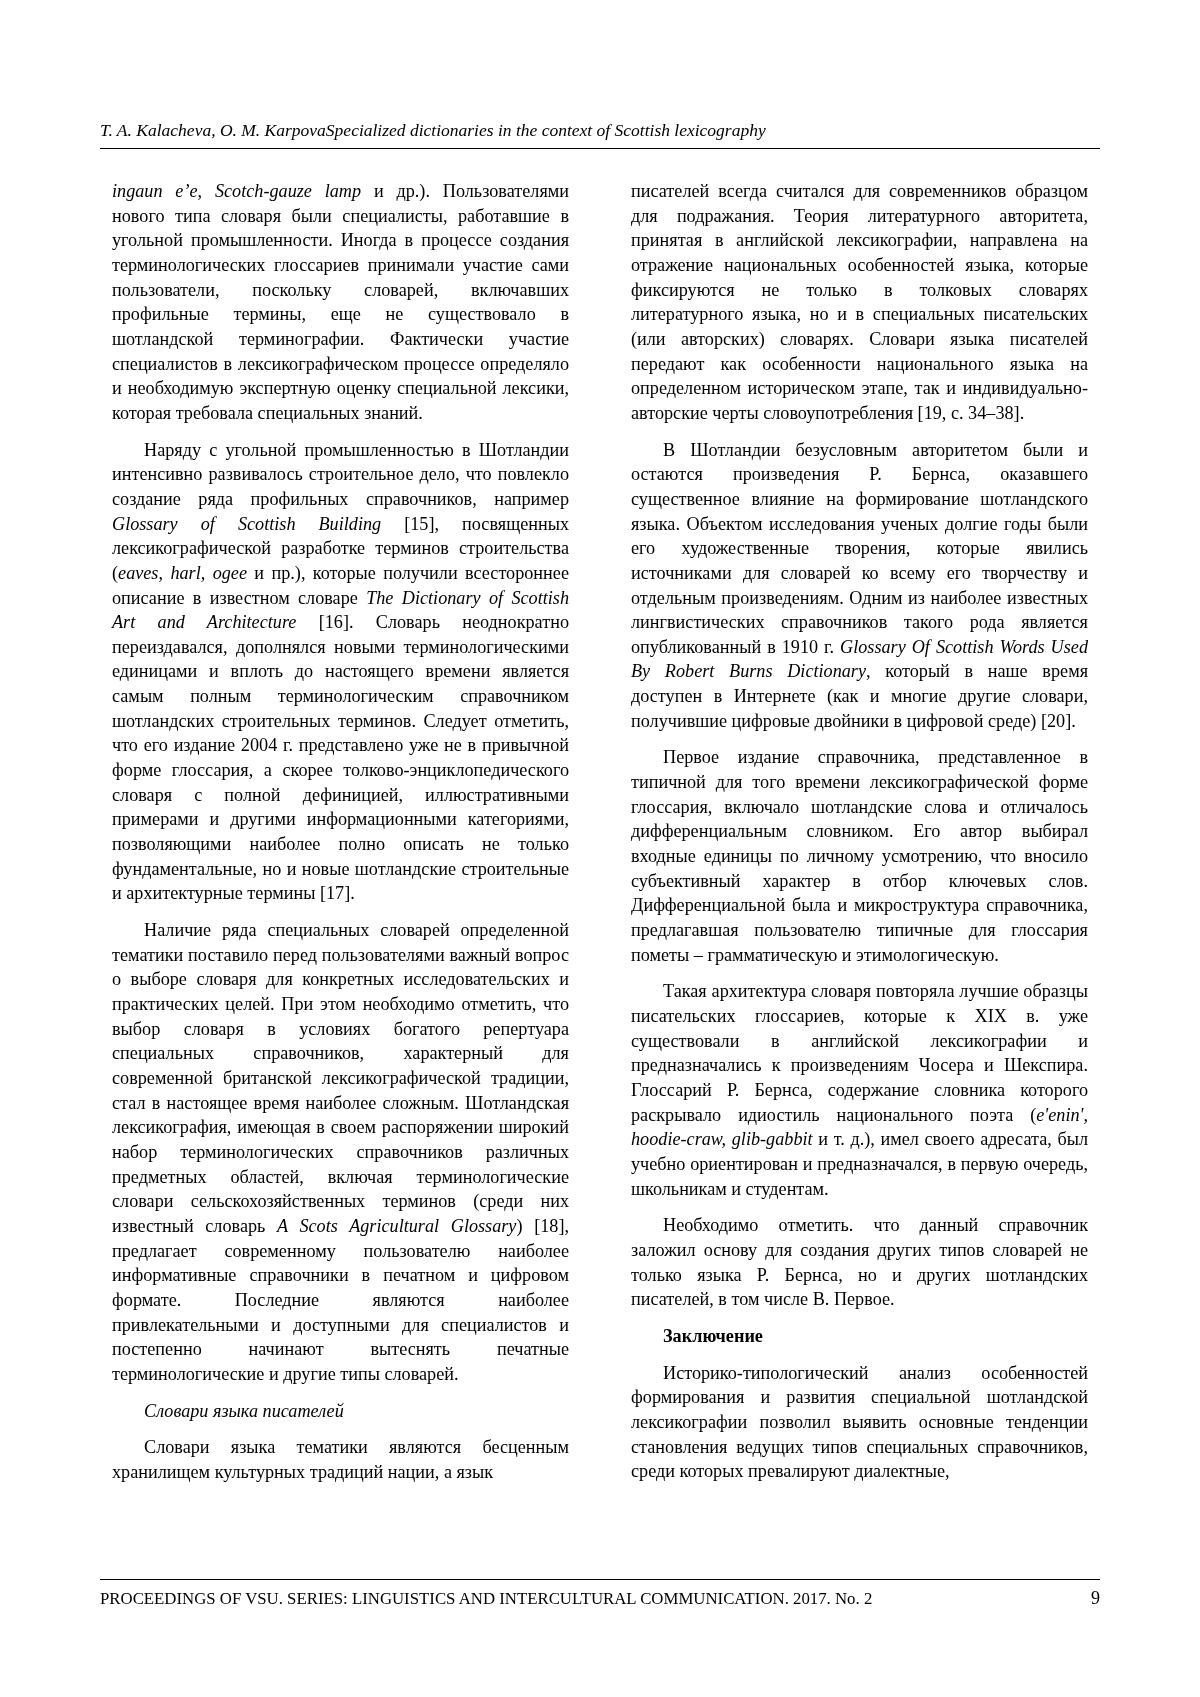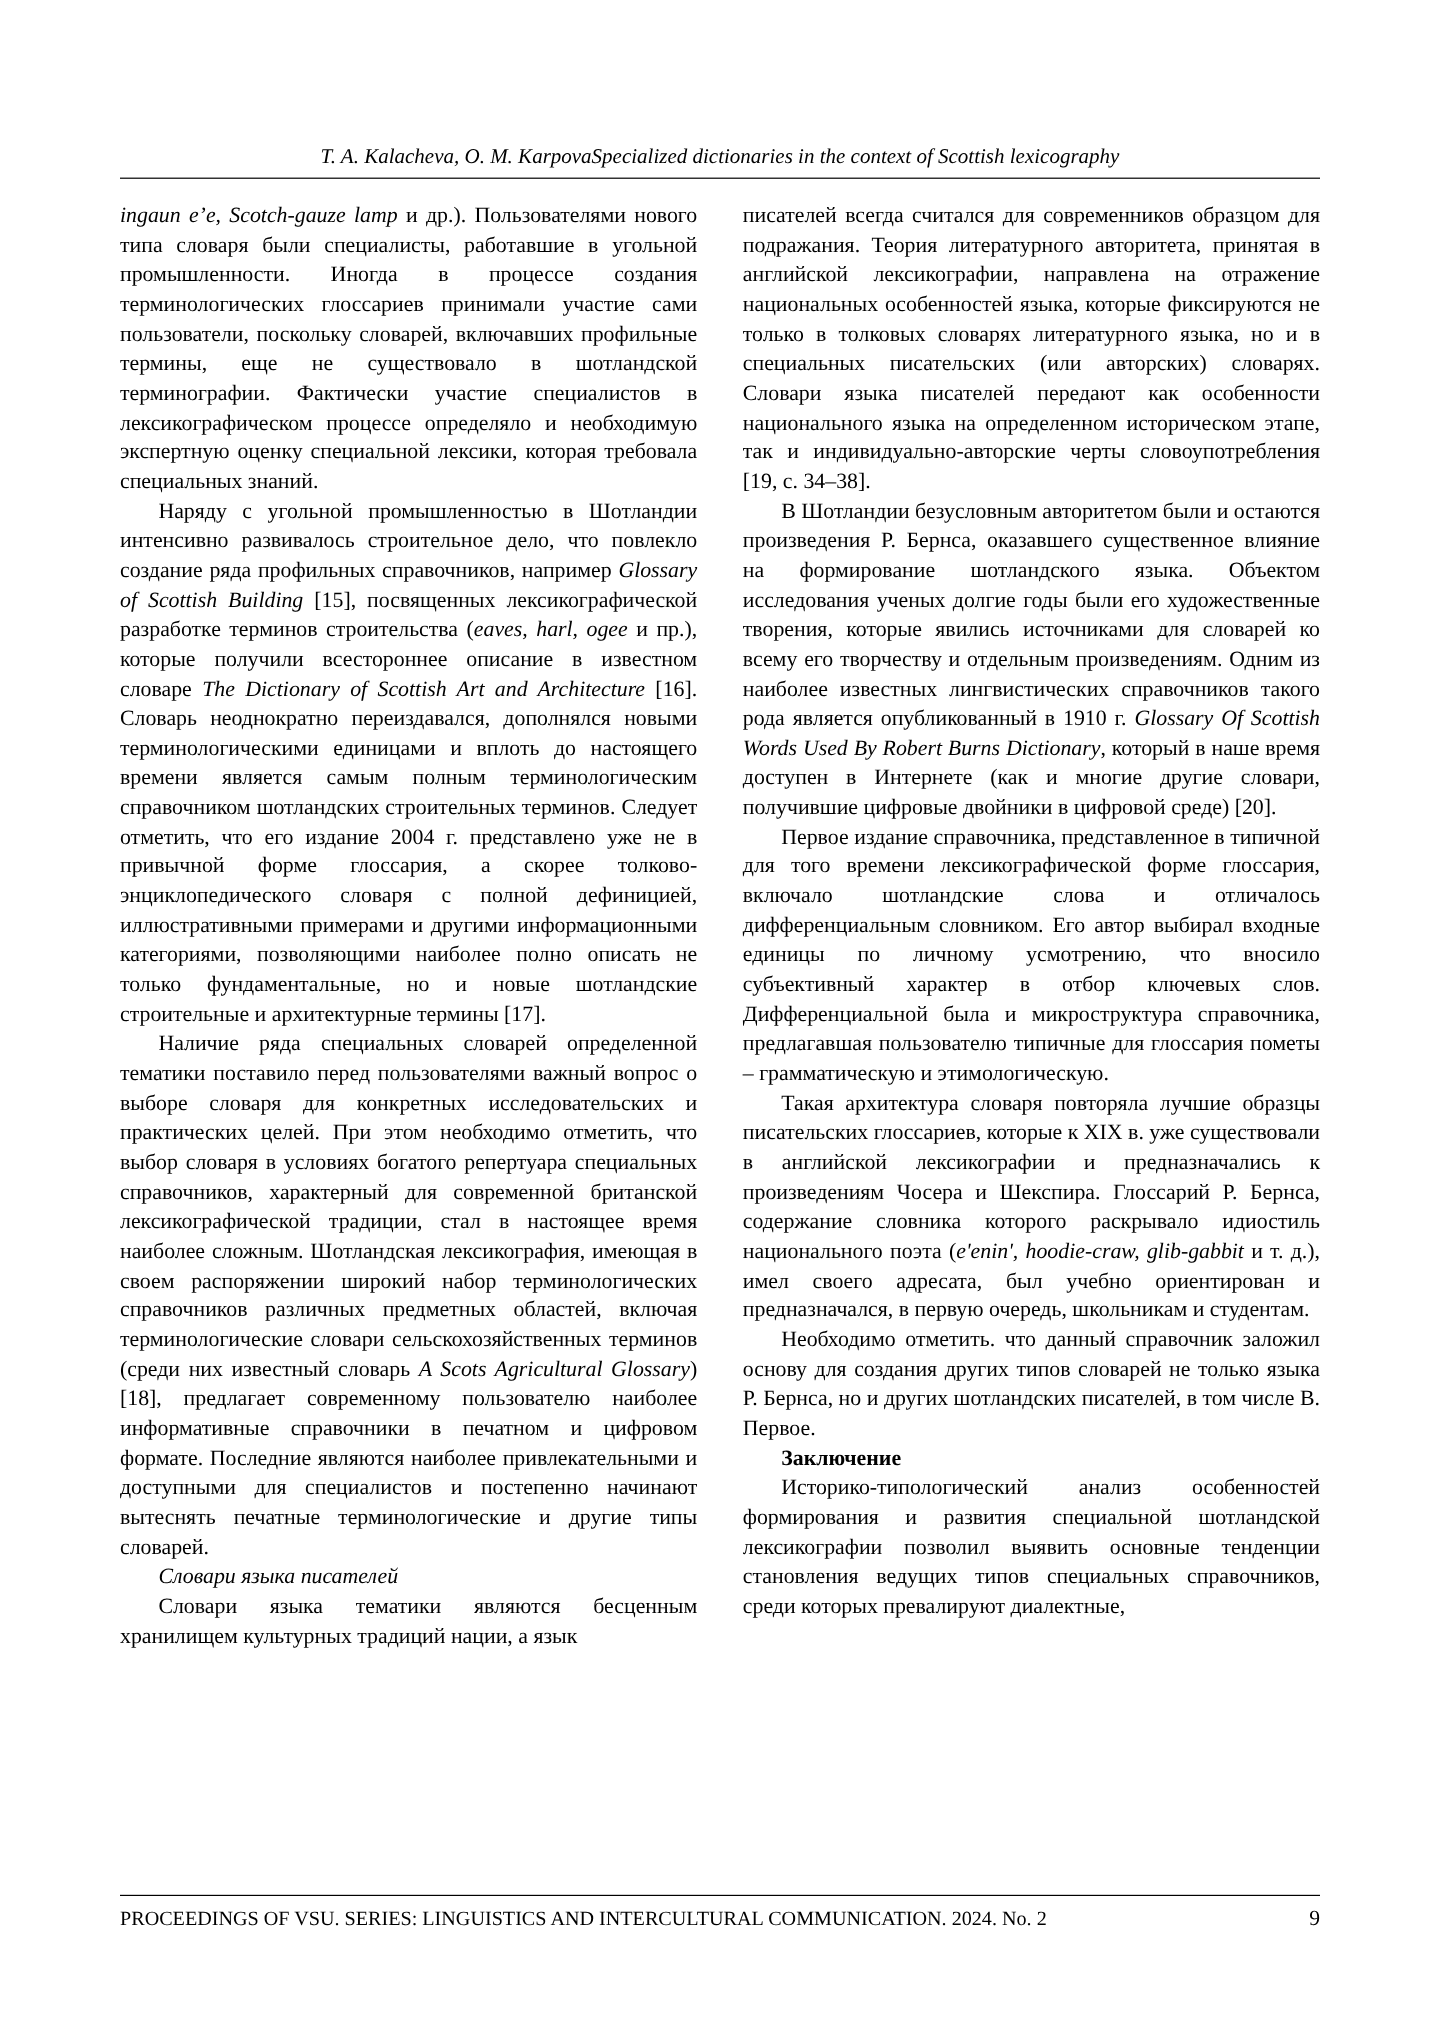--- a/index.html
+++ b/index.html
@@ -18,21 +18,21 @@
   .page {
     position: absolute;
     left: 0; top: 0;
     width: 1200px;
     height: 1697px;
     box-sizing: border-box;
     padding: 120px 100px 0 100px;
   }
   .runhead {
     display: flex;
-    justify-content: center;
+    justify-content: flex-start;
     align-items: baseline;
     font-size: 17.5px;
     font-style: italic;
     font-family: "Liberation Serif", serif;
     padding-bottom: 7px;
     border-bottom: 1.2px solid #000;
     margin-bottom: 18px;
   }
   .runhead .left { white-space: nowrap; }
   .runhead .right { white-space: nowrap; }
@@ -44,21 +44,21 @@
   }
   .col {
     width: 481px;
     font-size: 18.2px;
     line-height: 1.355;
     text-align: justify;
     text-justify: inter-word;
     hyphens: manual;
   }
   .col p {
-    margin: 0;
+    margin: 12px;
     text-indent: 32px;
   }
   .col p.noindent { text-indent: 0; }
   .subhead {
     font-style: italic;
     margin: 13px 0 1px 0;
     text-indent: 0;
   }
   .subhead-b {
     font-weight: bold;
@@ -104,17 +104,17 @@
         <p><span>В Шотландии безусловным авторитетом были и остаются произведения Р. Бернса, оказавшего существенное влияние на формирование шотландского языка. Объектом исследования ученых долгие годы были его художественные творения, которые явились источниками для словарей ко всему его творчеству и отдельным произведениям. Одним из наиболее известных лингвистических справочников такого рода является опубликованный в 1910 г. </span><i>Glossary Of Scottish Words Used By Robert Burns Dictionary</i><span>, который в наше время доступен в Интернете (как и многие другие словари, получившие цифровые двойники в цифровой среде) [20].</span></p>
         <p><span>Первое издание справочника, представленное в типичной для того времени лексикографической форме глоссария, включало шотландские слова и отличалось дифференциальным словником. Его автор выбирал входные единицы по личному усмотрению, что вносило субъективный характер в отбор ключевых слов. Дифференциальной была и микроструктура справочника, предлагавшая пользователю типичные для глоссария пометы – грамматическую и этимологическую.</span></p>
         <p><span>Такая архитектура словаря повторяла лучшие образцы писательских глоссариев, которые к XIX в. уже существовали в английской лексикографии и предназначались к произведениям Чосера и Шекспира. Глоссарий Р. Бернса, содержание словника которого раскрывало идиостиль национального поэта (</span><i>e'enin', hoodie-craw, glib-gabbit</i><span> и т. д.), имел своего адресата, был учебно ориентирован и предназначался, в первую очередь, школьникам и студентам.</span></p>
         <p><span>Необходимо отметить. что данный справочник заложил основу для создания других типов словарей не только языка Р. Бернса, но и других шотландских писателей, в том числе В. Первое.</span></p>
         <p class="subhead-b">Заключение</p>
         <p><span>Историко-типологический анализ  особенностей формирования и развития специальной шотландской лексикографии позволил выявить основные тенденции становления ведущих типов специальных справочников, среди которых превалируют диалектные,</span></p>
       </div>
   </div>
 
   <div class="footer">
-    <span>PROCEEDINGS OF VSU. SERIES: LINGUISTICS AND INTERCULTURAL COMMUNICATION. 2024. No. 2</span>
+    <span>PROCEEDINGS OF VSU. SERIES: LINGUISTICS AND INTERCULTURAL COMMUNICATION. 2017. No. 2</span>
     <span class="pageno">9</span>
   </div>
 
 </div>
 
 </body></html>

